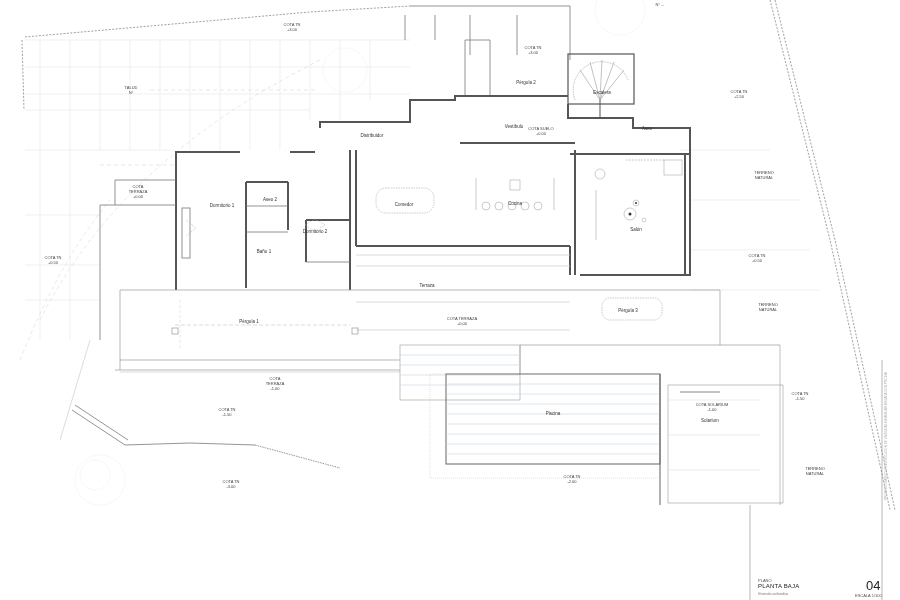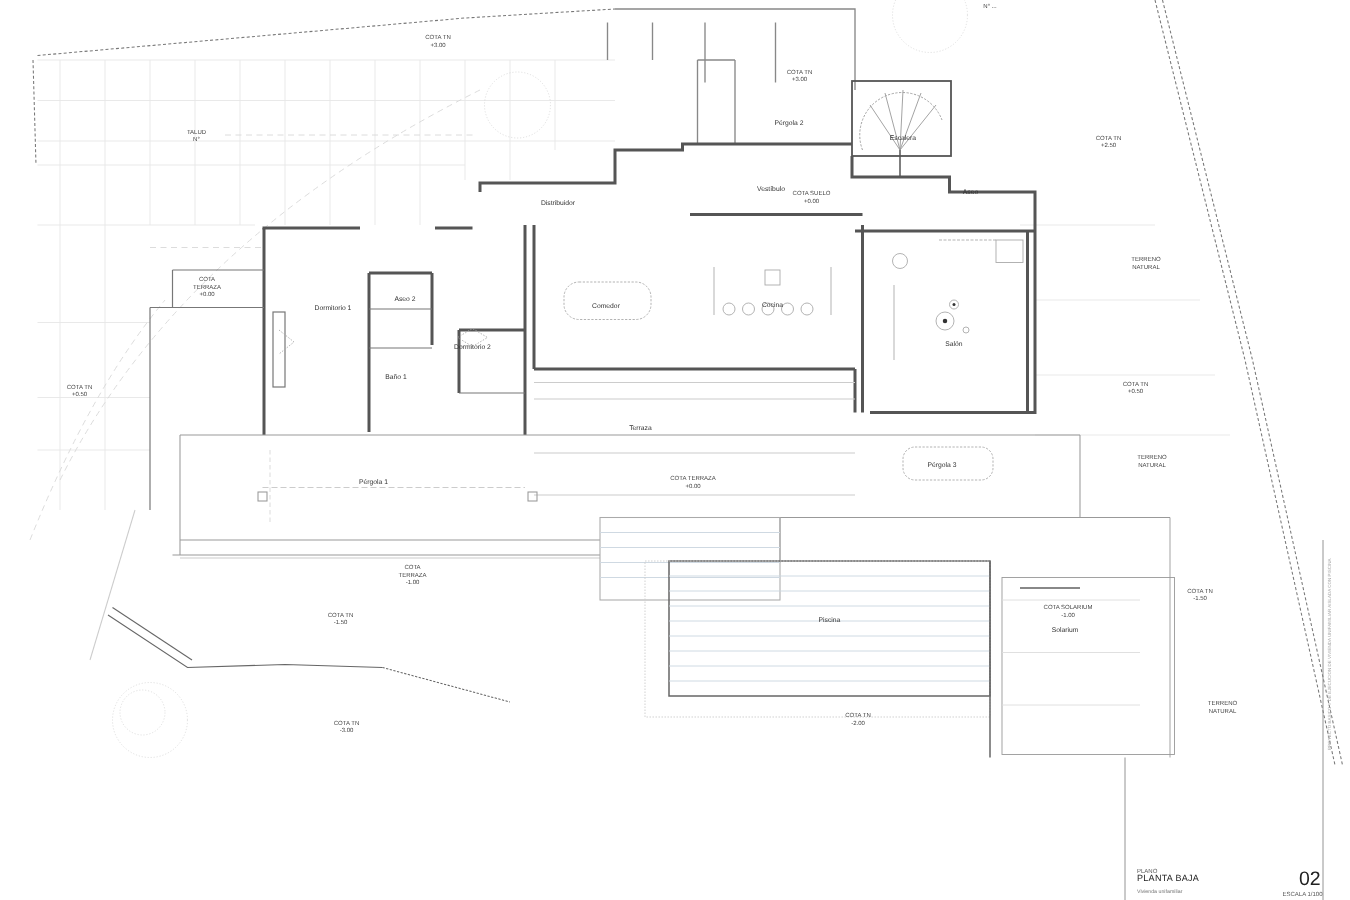--- a/index.html
+++ b/index.html
@@ -265,16 +265,16 @@
 <div class="lbl" style="left:815px;top:471px">TERRENO
 NATURAL</div>
 <div class="lbl" style="left:131px;top:90px">TALUD
 N°</div>
 <div class="lbl" style="left:660px;top:4px">N° ...</div>
 
 <div>
   <div class="tb tb-cap">PLANO</div>
   <div class="tb tb-title">PLANTA BAJA</div>
   <div class="tb tb-sub">Vivienda unifamiliar</div>
-  <div class="tb tb-num">02</div>
+  <div class="tb tb-num">04</div>
   <div class="tb tb-scale">ESCALA 1/100</div>
   <div class="side-strip">PROYECTO BASICO Y DE EJECUCION DE VIVIENDA UNIFAMILIAR AISLADA CON PISCINA</div>
 </div>
 
 </body></html>

